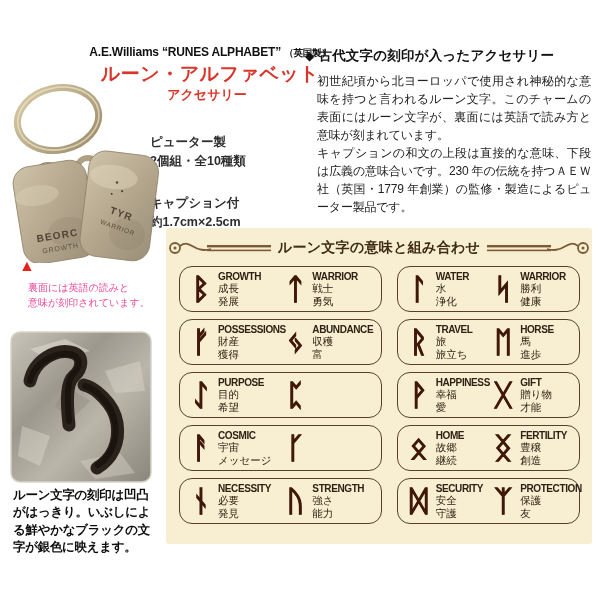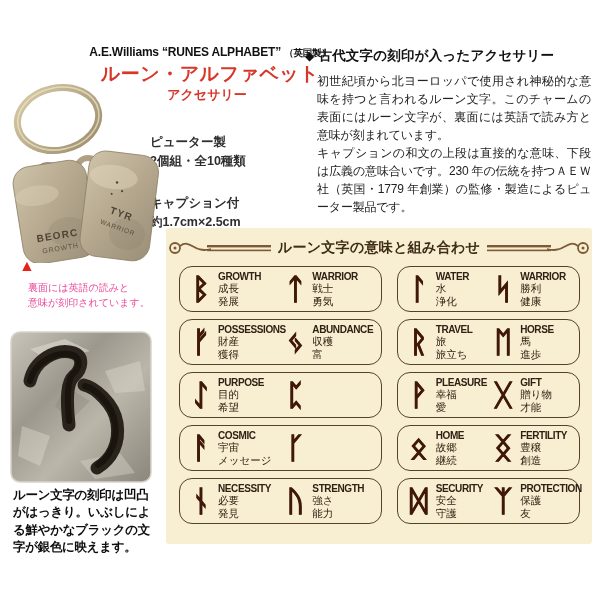--- a/index.html
+++ b/index.html
@@ -263,21 +263,21 @@
             </span>
           </div>
           <div class="entry">
             <span class="rune">ᛈ</span>
           </div>
         </div>
         <div class="capsule">
           <div class="entry">
             <span class="rune">ᚹ</span>
             <span class="etxt">
-              <span class="eng">PLEASURE</span>
+              <span class="eng">HAPPINESS</span>
               <span class="jp">幸福</span>
               <span class="jp">愛</span>
             </span>
           </div>
           <div class="entry">
             <span class="rune">ᚷ</span>
             <span class="etxt">
               <span class="eng">GIFT</span>
               <span class="jp">贈り物</span>
               <span class="jp">才能</span>

